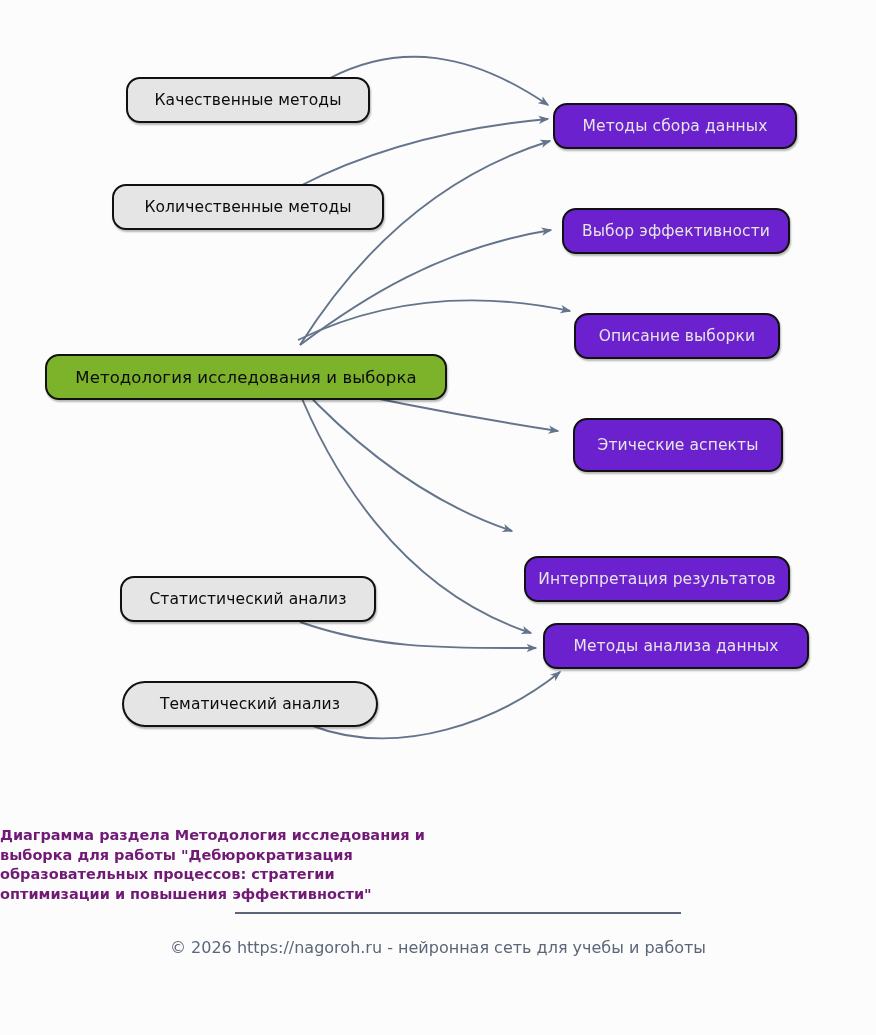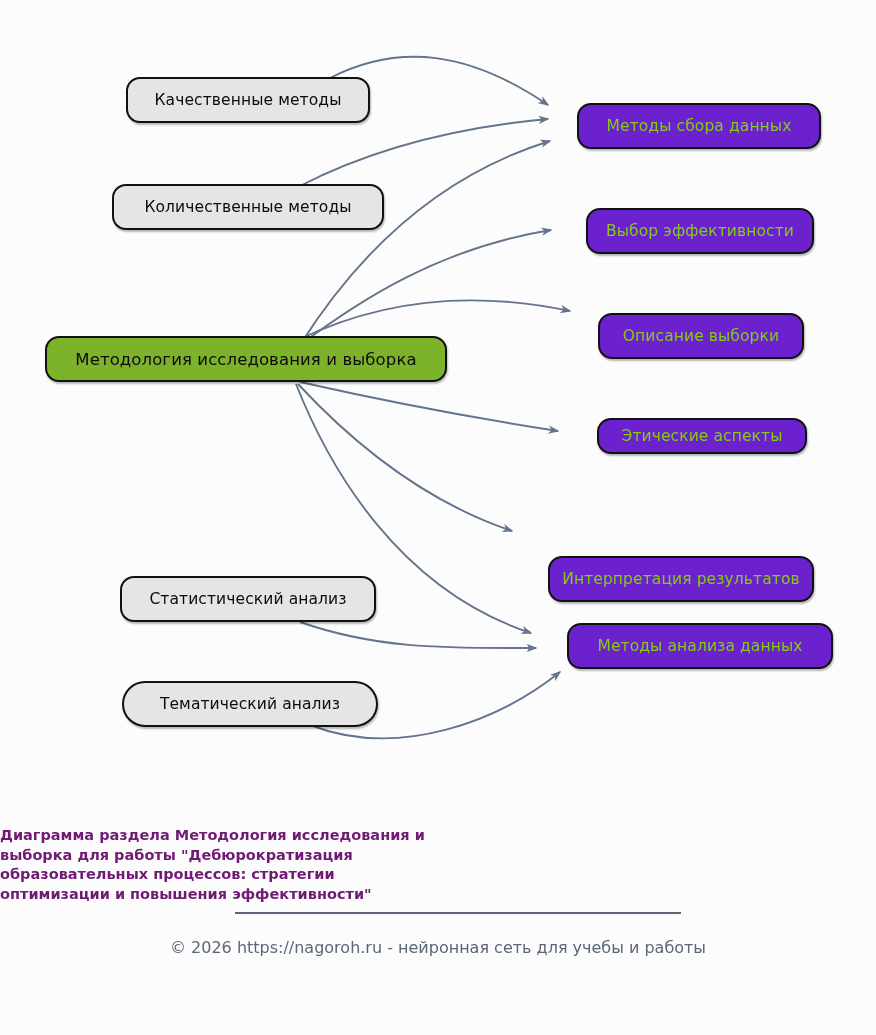--- a/index.html
+++ b/index.html
@@ -38,22 +38,21 @@
     white-space: nowrap;
     color: #0b0b0b;
     box-shadow: 1px 2px 2px rgba(0,0,0,0.28);
   }
   .node.root {
     background: #7cb32b;
     font-size: 16.5px;
   }
   .node.target {
     background: #6b21ce;
-    color: #84cc16;
-    margin-left: 24px;
+    color: #e5e5e5;
   }
   .node.source {
     background: #e5e5e5;
     color: #0b0b0b;
   }
   #caption {
     position: absolute;
     left: 0;
     top: 826px;
     width: 876px;
@@ -125,37 +124,37 @@
   </div>
 
   <div class="node source" style="left:120px; top:576px; width:256px; height:46px;">
     <span>Статистический анализ</span>
   </div>
 
   <div class="node source" style="left:122px; top:681px; width:256px; height:46px;border-radius:23px;">
     <span>Тематический анализ</span>
   </div>
 
-  <div class="node root" style="left:45px; top:336px; width:402px; height:46px;">
+  <div class="node root" style="left:45px; top:354px; width:402px; height:46px;">
     <span>Методология исследования и выборка</span>
   </div>
 
   <div class="node target" style="left:553px; top:103px; width:244px; height:46px;">
     <span>Методы сбора данных</span>
   </div>
 
   <div class="node target" style="left:562px; top:208px; width:228px; height:46px;">
     <span>Выбор эффективности</span>
   </div>
 
   <div class="node target" style="left:574px; top:313px; width:206px; height:46px;">
     <span>Описание выборки</span>
   </div>
 
-  <div class="node target" style="left:573px; top:418px; width:210px; height:36px;">
+  <div class="node target" style="left:573px; top:418px; width:210px; height:54px;">
     <span>Этические аспекты</span>
   </div>
 
   <div class="node target" style="left:524px; top:556px; width:266px; height:46px;">
     <span>Интерпретация результатов</span>
   </div>
 
   <div class="node target" style="left:543px; top:623px; width:266px; height:46px;justify-content:center;">
     <span>Методы анализа данных</span>
   </div>

